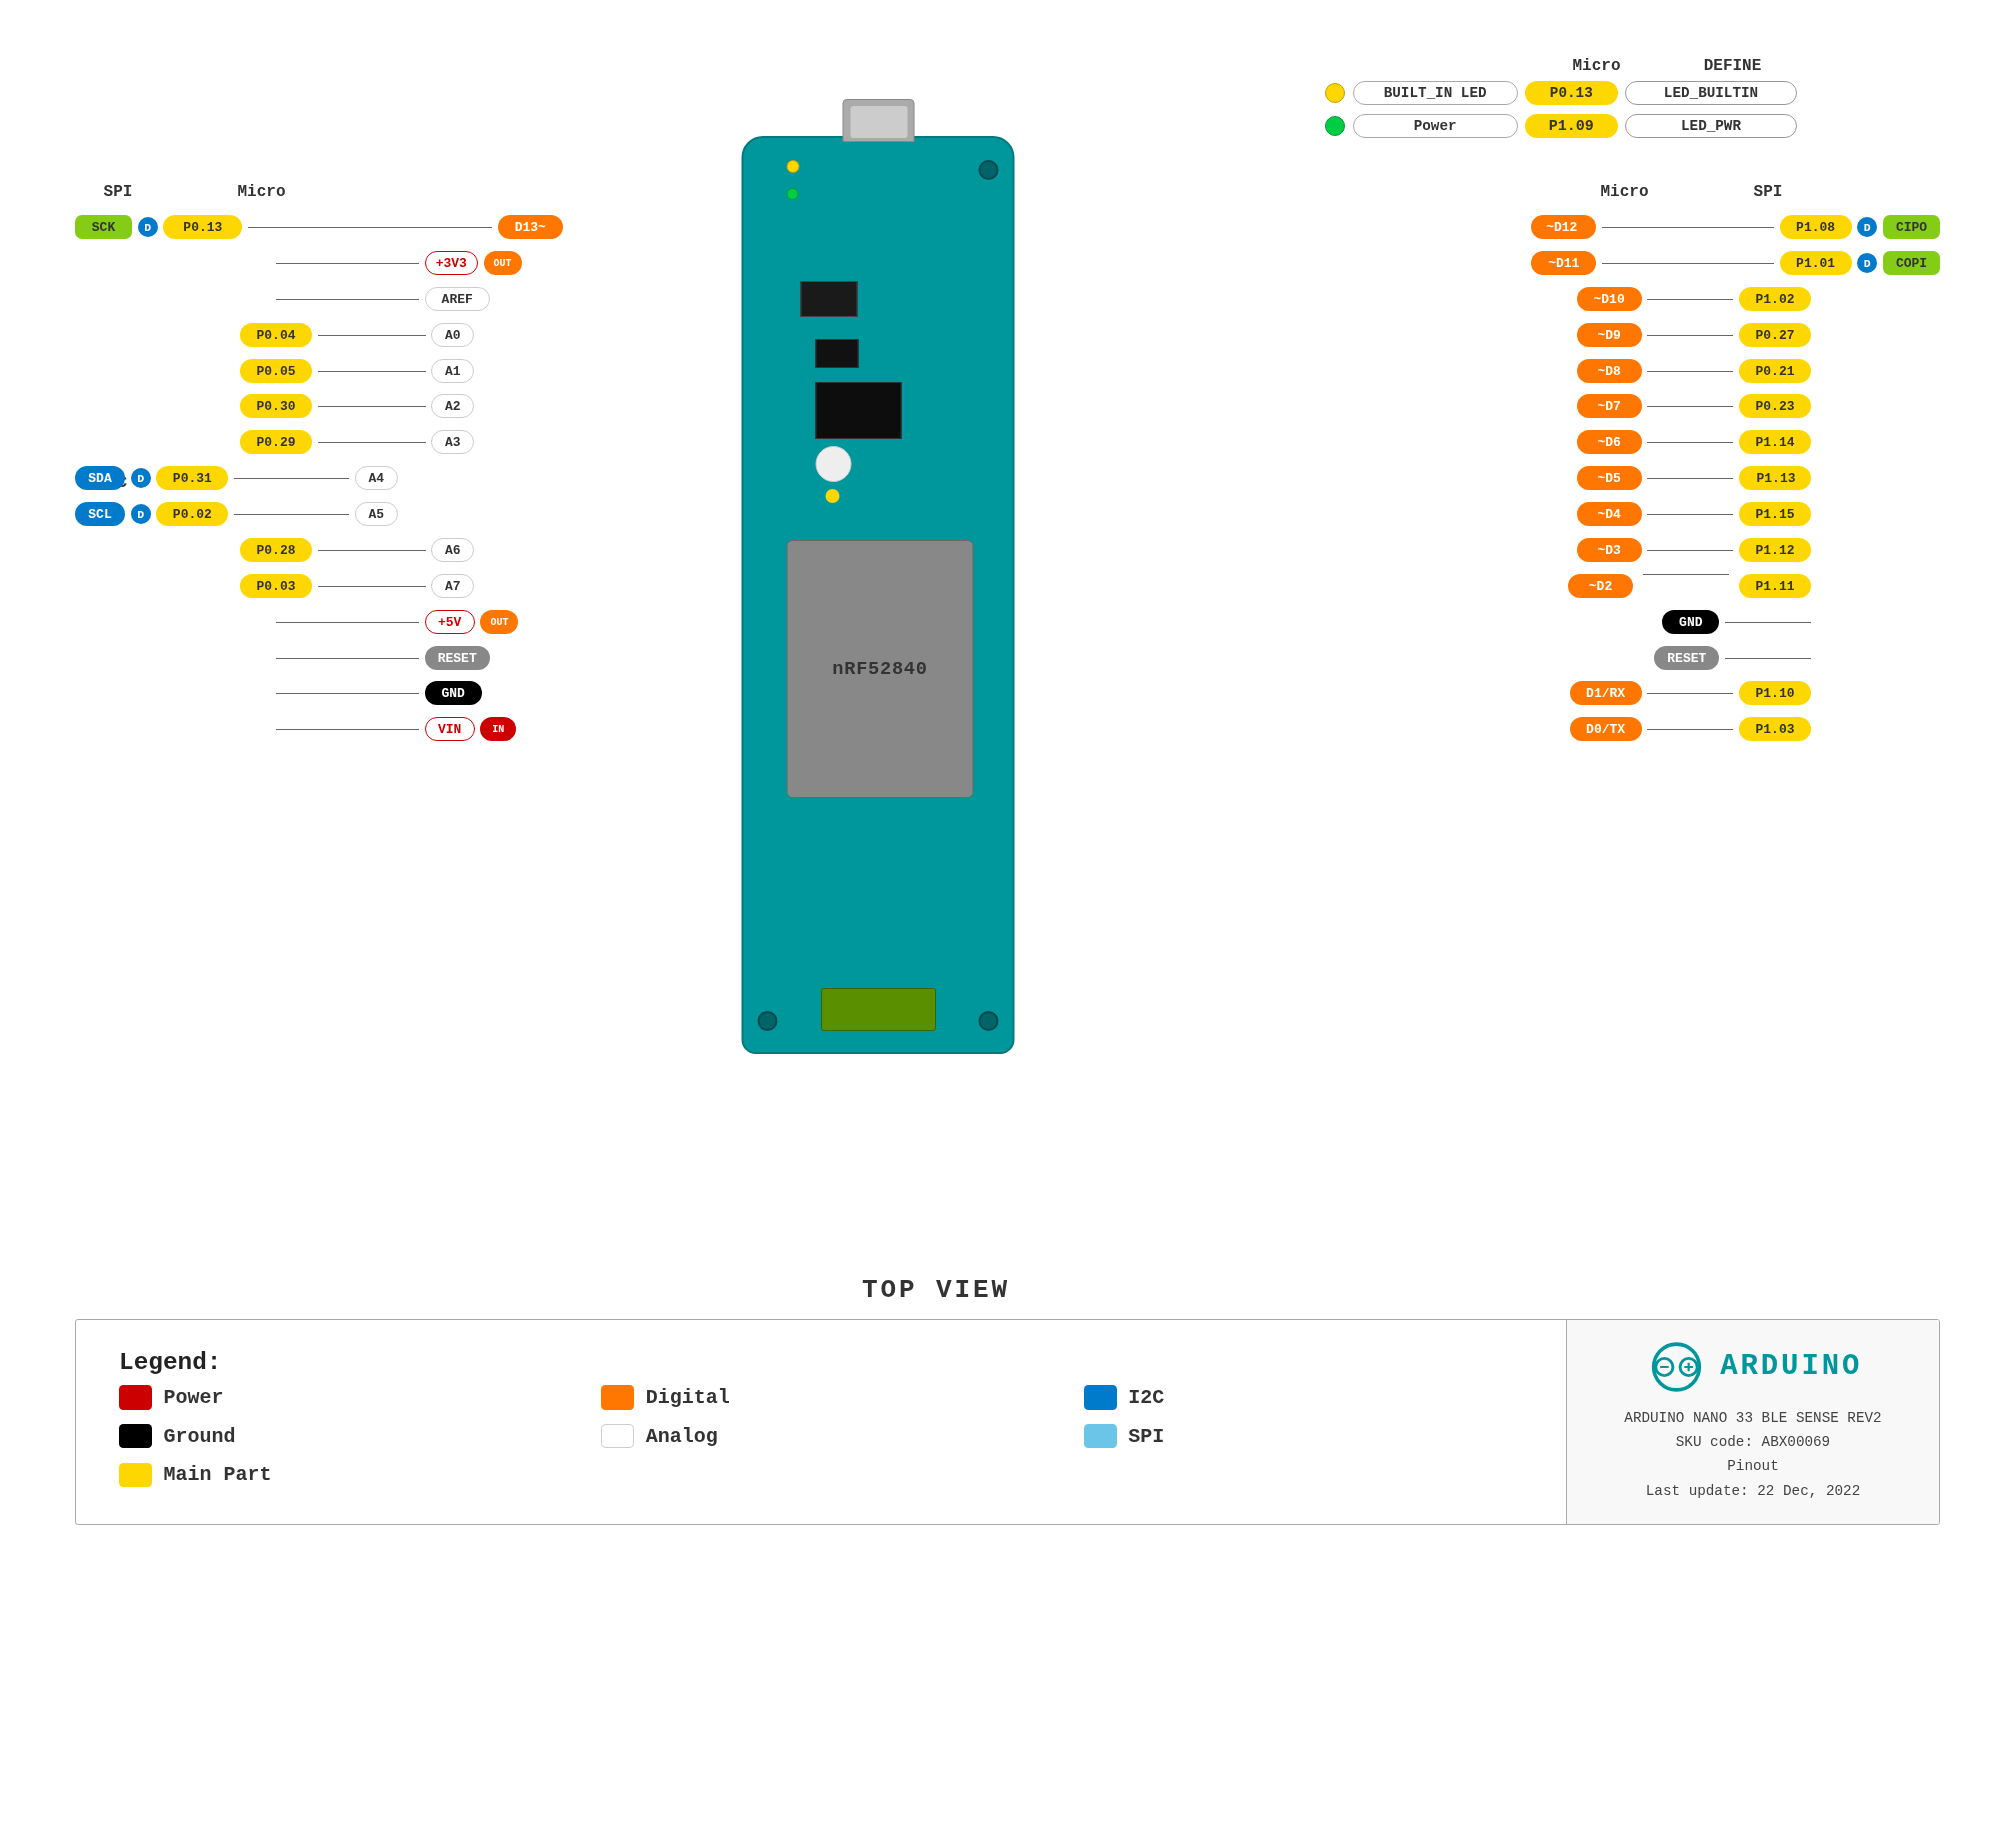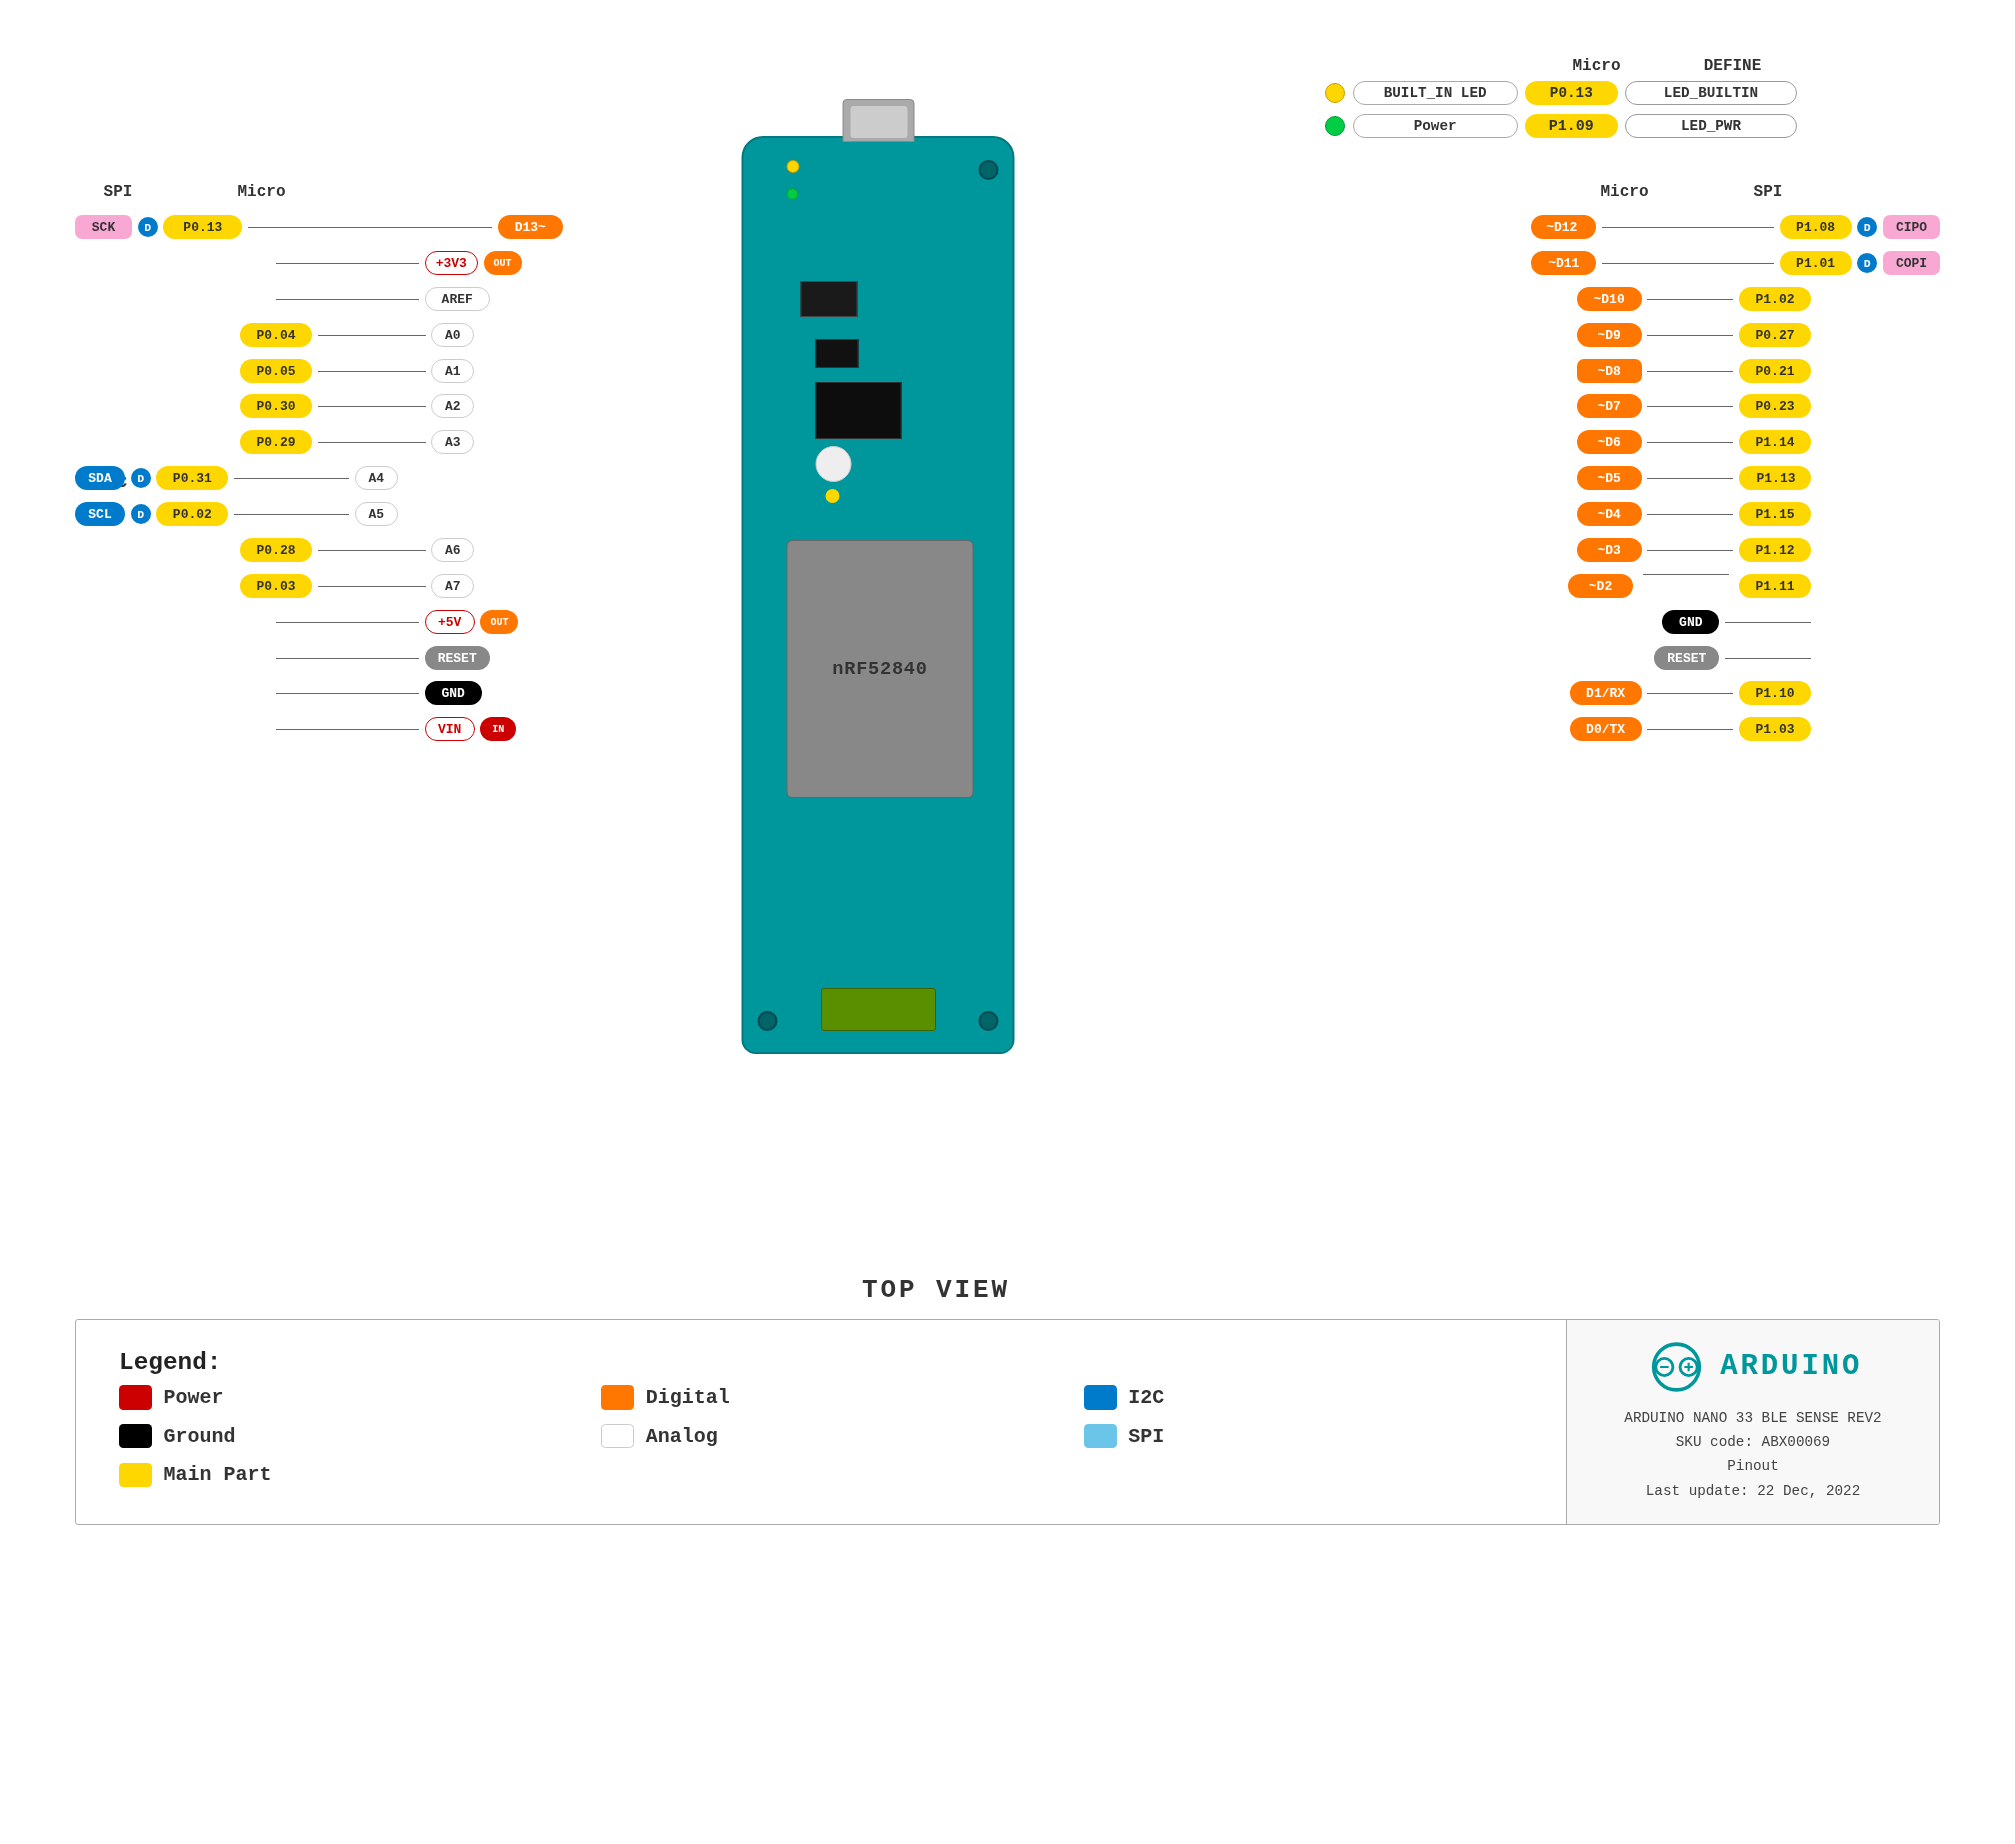--- a/index.html
+++ b/index.html
@@ -162,21 +162,21 @@
       font-family: 'Courier New', Courier, monospace;
     }
 
     .badge-orange { background: #FF7700; color: #fff; border: none; }
     .badge-yellow { background: #FFD700; color: #333; border: none; }
     .badge-black { background: #000; color: #fff; border: none; }
     .badge-gray { background: #888; color: #fff; border: none; }
     .badge-red { background: #cc0000; color: #fff; border: none; }
     .badge-red-outline { background: #fff; color: #cc0000; border: 1.4px solid #cc0000; }
     .badge-blue { background: #007bcc; color: #fff; border-radius: 14.3px; }
-    .badge-lightblue { background: #f9a8d4; color: #333; border-radius: 7px; }
+    .badge-lightblue { background: #84cc16; color: #333; border-radius: 7px; }
     .badge-white-outline { background: #fff; color: #333; border: 1.4px solid #ccc; }
 
     .d-circle {
       display: inline-flex; align-items: center; justify-content: center;
       width: 20px; height: 20px;
       background: #007bcc;
       border-radius: 50%;
       color: #fff;
       font-size: 11.5px;
       font-weight: bold;
@@ -468,21 +468,21 @@
       <span class="badge badge-yellow" style="font-size:13px;min-width:72px;">P1.02</span>
     </div>
 
     <div style="position:absolute;top:280px;right:129px;display:flex;align-items:center;gap:5.7px;">
       <span class="badge badge-orange" style="font-size:13px;min-width:65px;">~D9</span>
       <div style="width:86px;height:1.4px;background:#666;"></div>
       <span class="badge badge-yellow" style="font-size:13px;min-width:72px;">P0.27</span>
     </div>
 
     <div style="position:absolute;top:316px;right:129px;display:flex;align-items:center;gap:5.7px;">
-      <span class="badge badge-orange" style="font-size:13px;min-width:65px;border-radius:7px;">~D8</span>
+      <span class="badge badge-orange" style="font-size:13px;min-width:65px;">~D8</span>
       <div style="width:86px;height:1.4px;background:#666;"></div>
       <span class="badge badge-yellow" style="font-size:13px;min-width:72px;">P0.21</span>
     </div>
 
     <div style="position:absolute;top:351px;right:129px;display:flex;align-items:center;gap:5.7px;">
       <span class="badge badge-orange" style="font-size:13px;min-width:65px;">~D7</span>
       <div style="width:86px;height:1.4px;background:#666;"></div>
       <span class="badge badge-yellow" style="font-size:13px;min-width:72px;">P0.23</span>
     </div>
 

